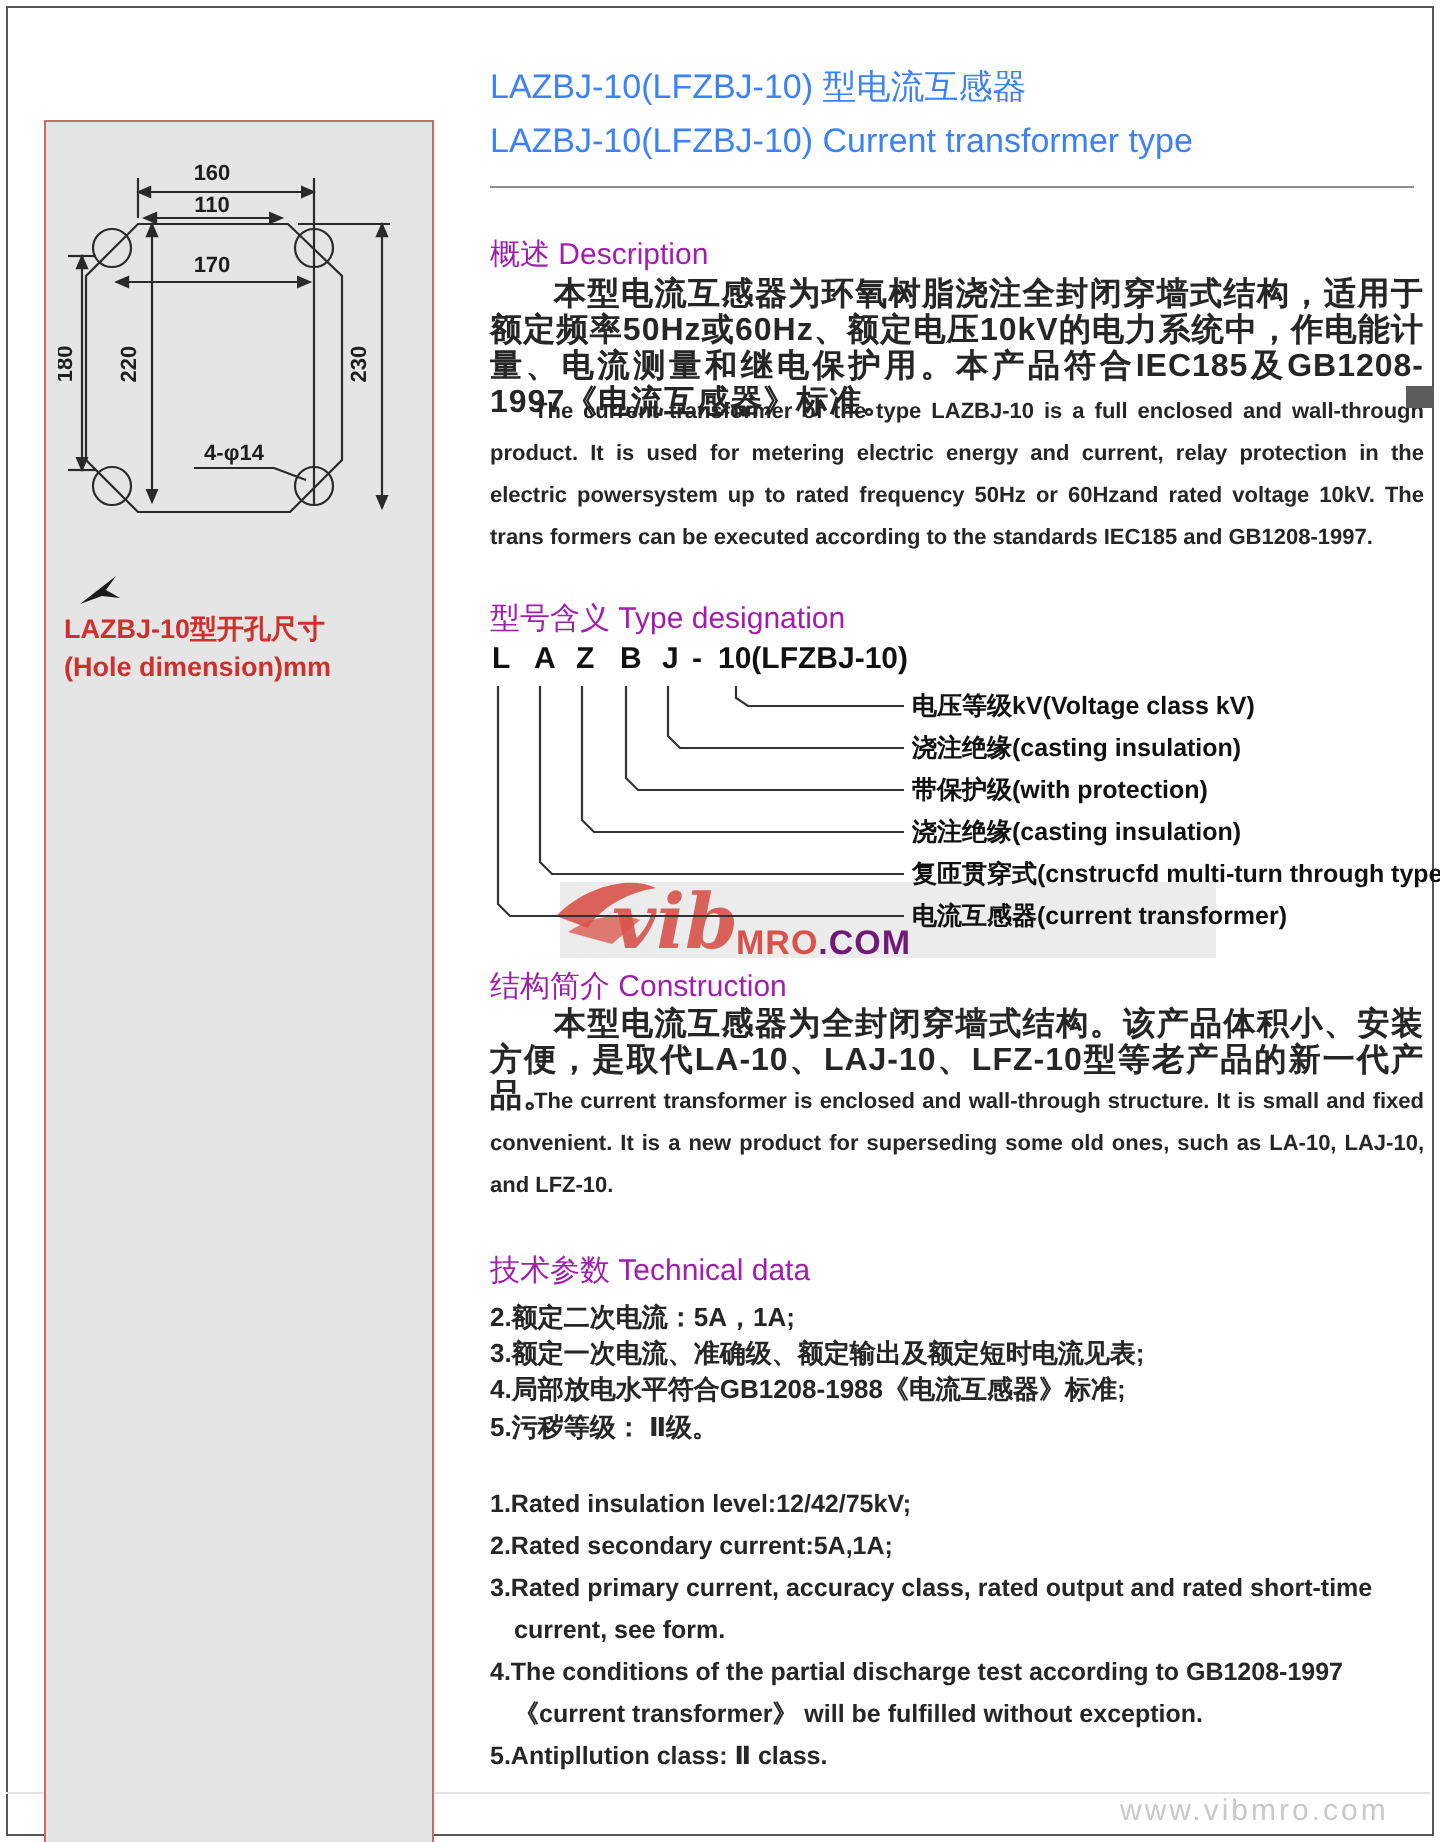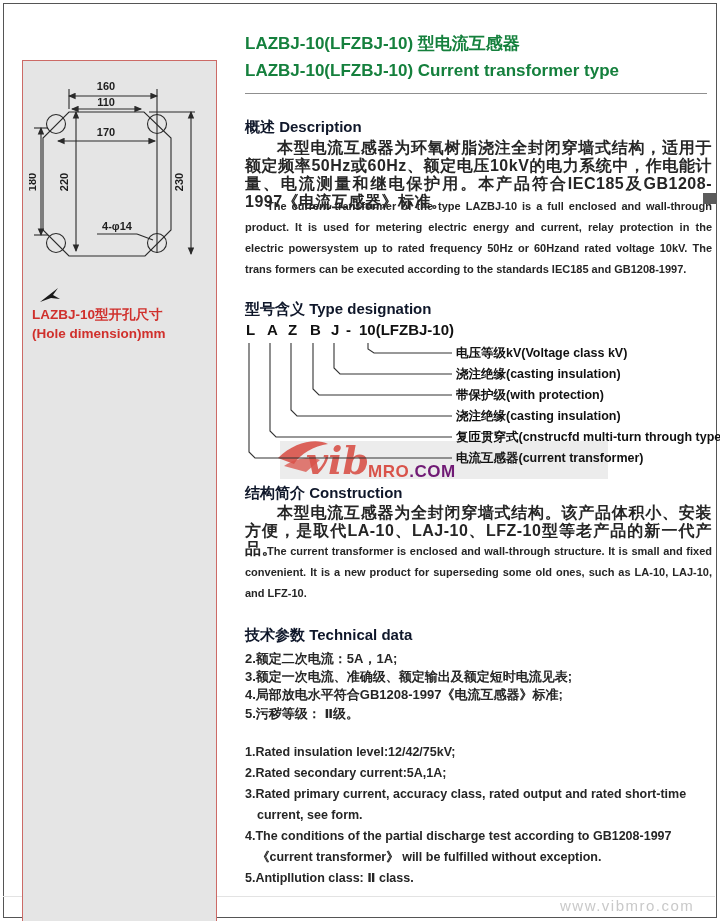--- a/index.html
+++ b/index.html
@@ -13,23 +13,23 @@
   .page-frame{left:3px;top:3px;width:712px;height:913px;border:1px solid #555;z-index:0;}
   .faint-bottom-line{left:3px;top:896px;width:712px;height:0;border-top:1px solid #e3e3e3;z-index:1;}
   .scan-artifact{left:703px;top:193px;width:14px;height:11px;background:#5c5c5c;z-index:3;}
   
   .left-box{left:22px;top:16px;width:193px;height:886px;border:1px solid #cc6a66;z-index:2;background:#e5e5e5;margin-top:44px;}
   .drawing-svg{left:6px;top:14px;}
   .drawing-svg text{font-family:"Liberation Sans","DejaVu Sans",sans-serif;font-weight:bold;font-size:11px;fill:#1e1e1e;}
   .cursor-arrow{left:16px;top:224px;}
   .hole-caption{left:9px;top:244px;color:#d0302c;font-weight:bold;font-size:13.5px;line-height:19px;white-space:nowrap;}
   
-  .title-block{left:245px;top:30px;width:465px;color:#15803d;font-weight:bold;font-size:17px;line-height:27px;z-index:2;}
+  .title-block{left:245px;top:30px;width:465px;color:#3b82f6;font-weight:normal;font-size:17px;line-height:27px;z-index:2;}
   .title-rule{left:245px;top:93px;width:462px;height:0;border-top:1px solid #8f8f8f;z-index:2;}
-  .section-head{color:#0f172a;font-weight:bold;font-size:15px;white-space:nowrap;z-index:2;}
+  .section-head{color:#a21caf;font-weight:normal;font-size:15px;white-space:nowrap;z-index:2;}
   .zh-para{width:467px;font-size:16px;font-weight:bold;line-height:18px;text-align:justify;text-indent:2em;letter-spacing:0.5px;z-index:2;}
   .en-para{width:467px;font-size:11px;font-weight:bold;line-height:21px;text-align:justify;text-indent:2em;z-index:2;}
   .code-letter{top:321px;font-size:15px;font-weight:bold;color:#111;z-index:2;}
   .type-line-svg{left:240px;top:335px;z-index:2;}
   .type-label{left:456px;width:260px;font-size:12.5px;font-weight:bold;color:#111;white-space:nowrap;z-index:2;}
   .tech-list-zh{left:245px;top:650px;width:467px;font-size:13px;font-weight:bold;line-height:18.2px;z-index:2;}
   .tech-list-en{left:245px;top:742px;width:468px;font-size:12.5px;font-weight:bold;line-height:21px;z-index:2;}
   .tech-list-en div{padding-left:12px;text-indent:-12px;}
   
   .wm-bg{left:280px;top:441px;width:328px;height:38px;background:#ececec;z-index:1;}
@@ -152,21 +152,21 @@
 </div>
 
 <div class="abs section-head" style="left:245px;top:484px;">结构简介  Construction</div>
 <p class="abs zh-para" style="left:245px;top:504px;margin:0;">本型电流互感器为全封闭穿墙式结构。该产品体积小、安装方便，是取代LA-10、LAJ-10、LFZ-10型等老产品的新一代产品。</p>
 <p class="abs en-para" style="left:245px;top:541px;margin:0;">The current transformer is enclosed and wall-through structure. It is small and fixed convenient. It is a new product for superseding some old ones, such as LA-10, LAJ-10, and LFZ-10.</p>
 
 <div class="abs section-head" style="left:245px;top:626px;">技术参数  Technical data</div>
 <div class="abs tech-list-zh">
   <div>2.额定二次电流：5A，1A;</div>
   <div>3.额定一次电流、准确级、额定输出及额定短时电流见表;</div>
-  <div>4.局部放电水平符合GB1208-1997《电流互感器》标准;</div>
+  <div>4.局部放电水平符合GB1208-1988《电流互感器》标准;</div>
   <div>5.污秽等级： Ⅱ级。</div>
 </div>
 <div class="abs tech-list-en">
   <div>1.Rated insulation level:12/42/75kV;</div>
   <div>2.Rated secondary current:5A,1A;</div>
   <div>3.Rated primary current, accuracy class, rated output and rated short-time current, see form.</div>
   <div>4.The conditions of the partial discharge test according to GB1208-1997 《current transformer》 will be fulfilled without exception.</div>
   <div>5.Antipllution class: Ⅱ class.</div>
 </div>
 

